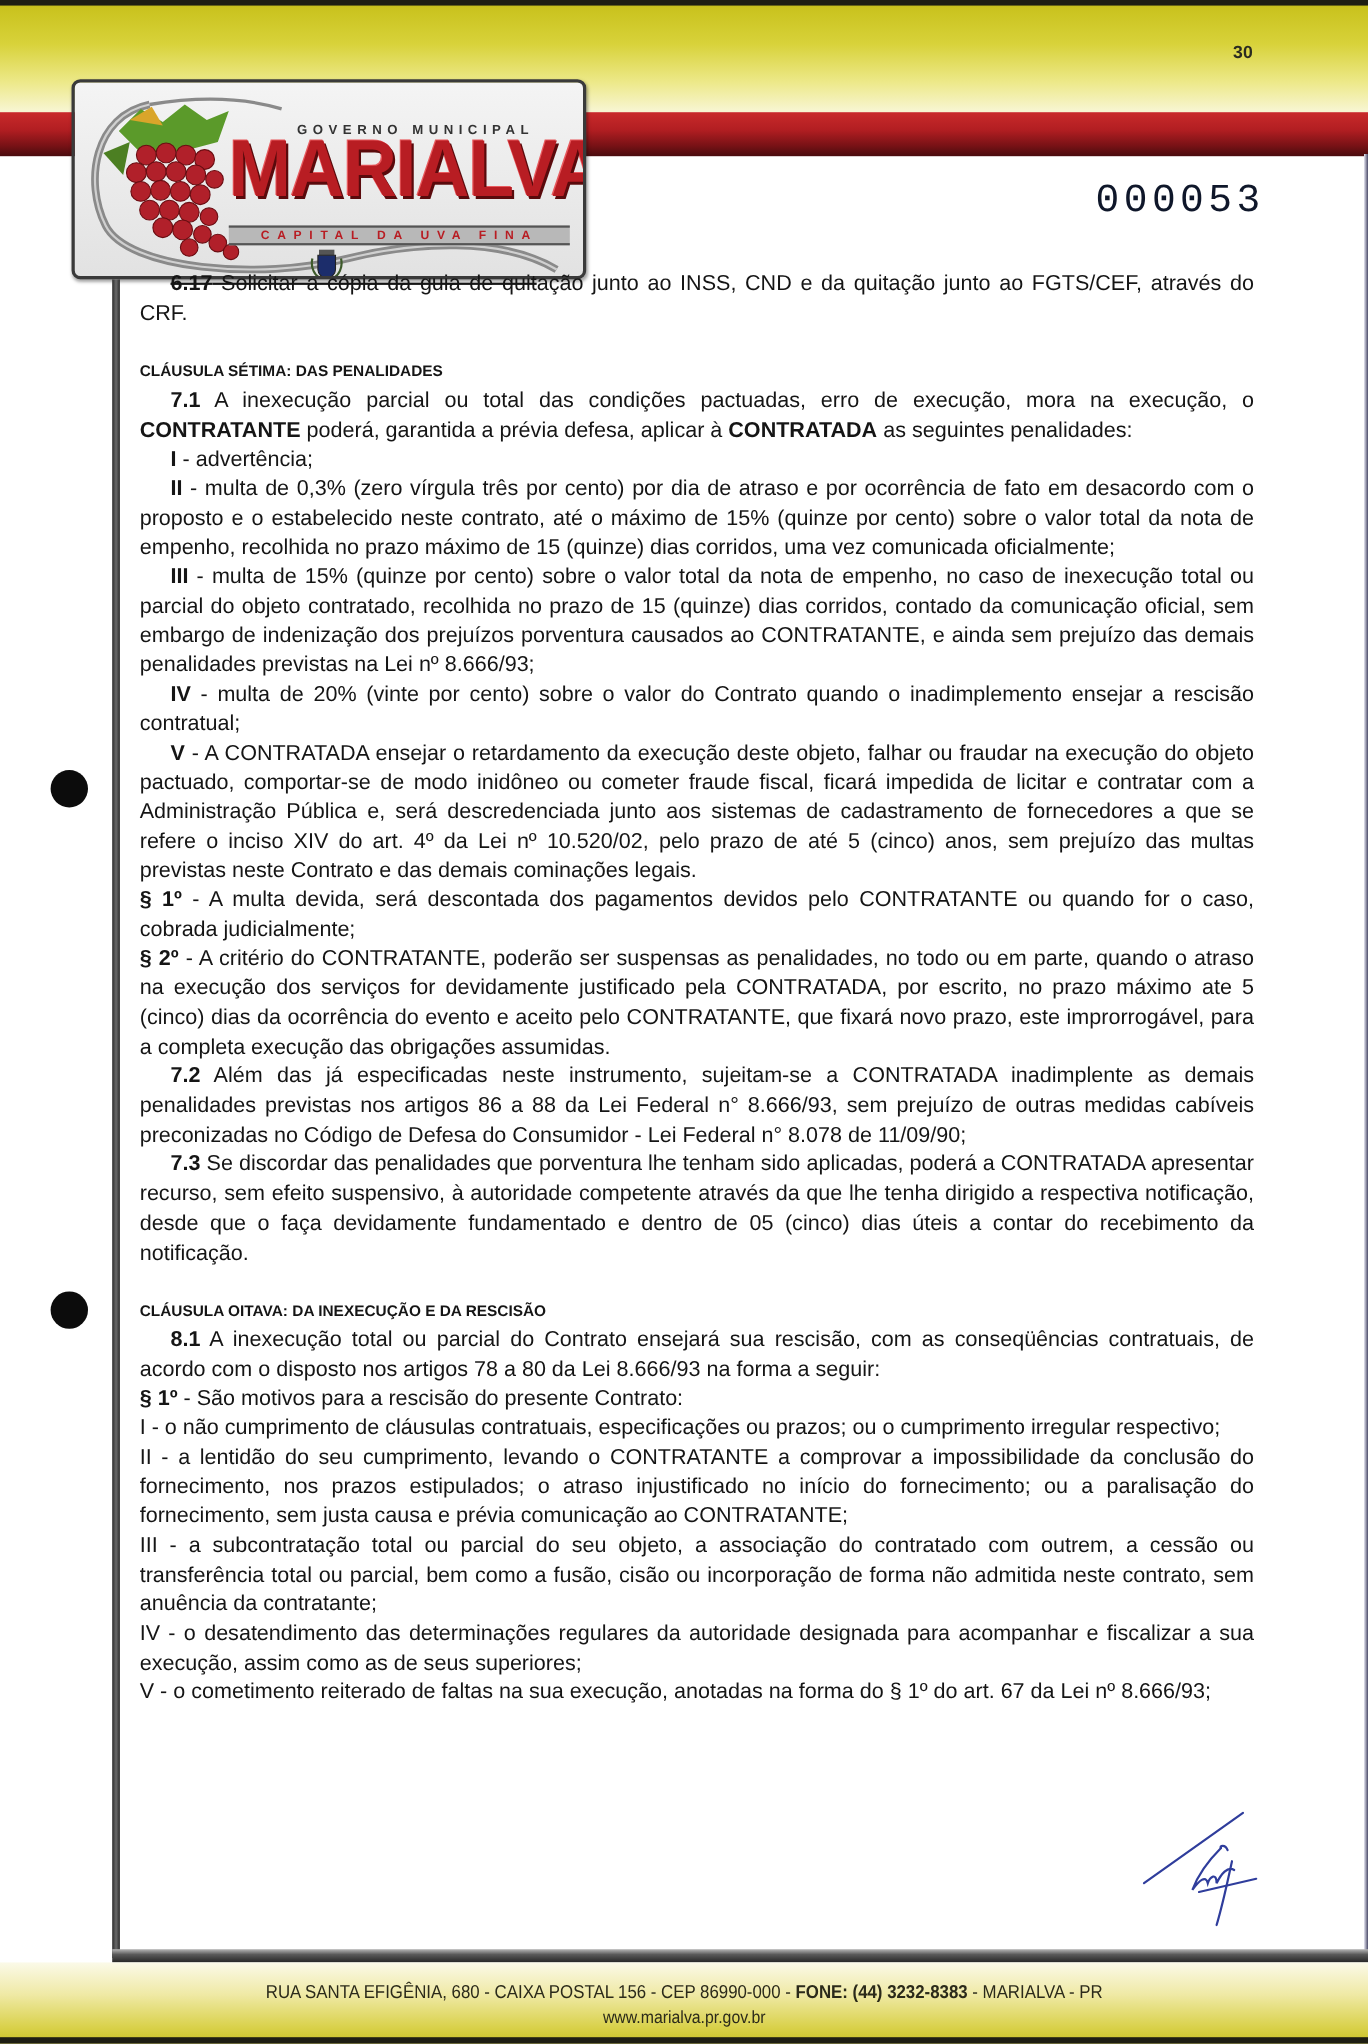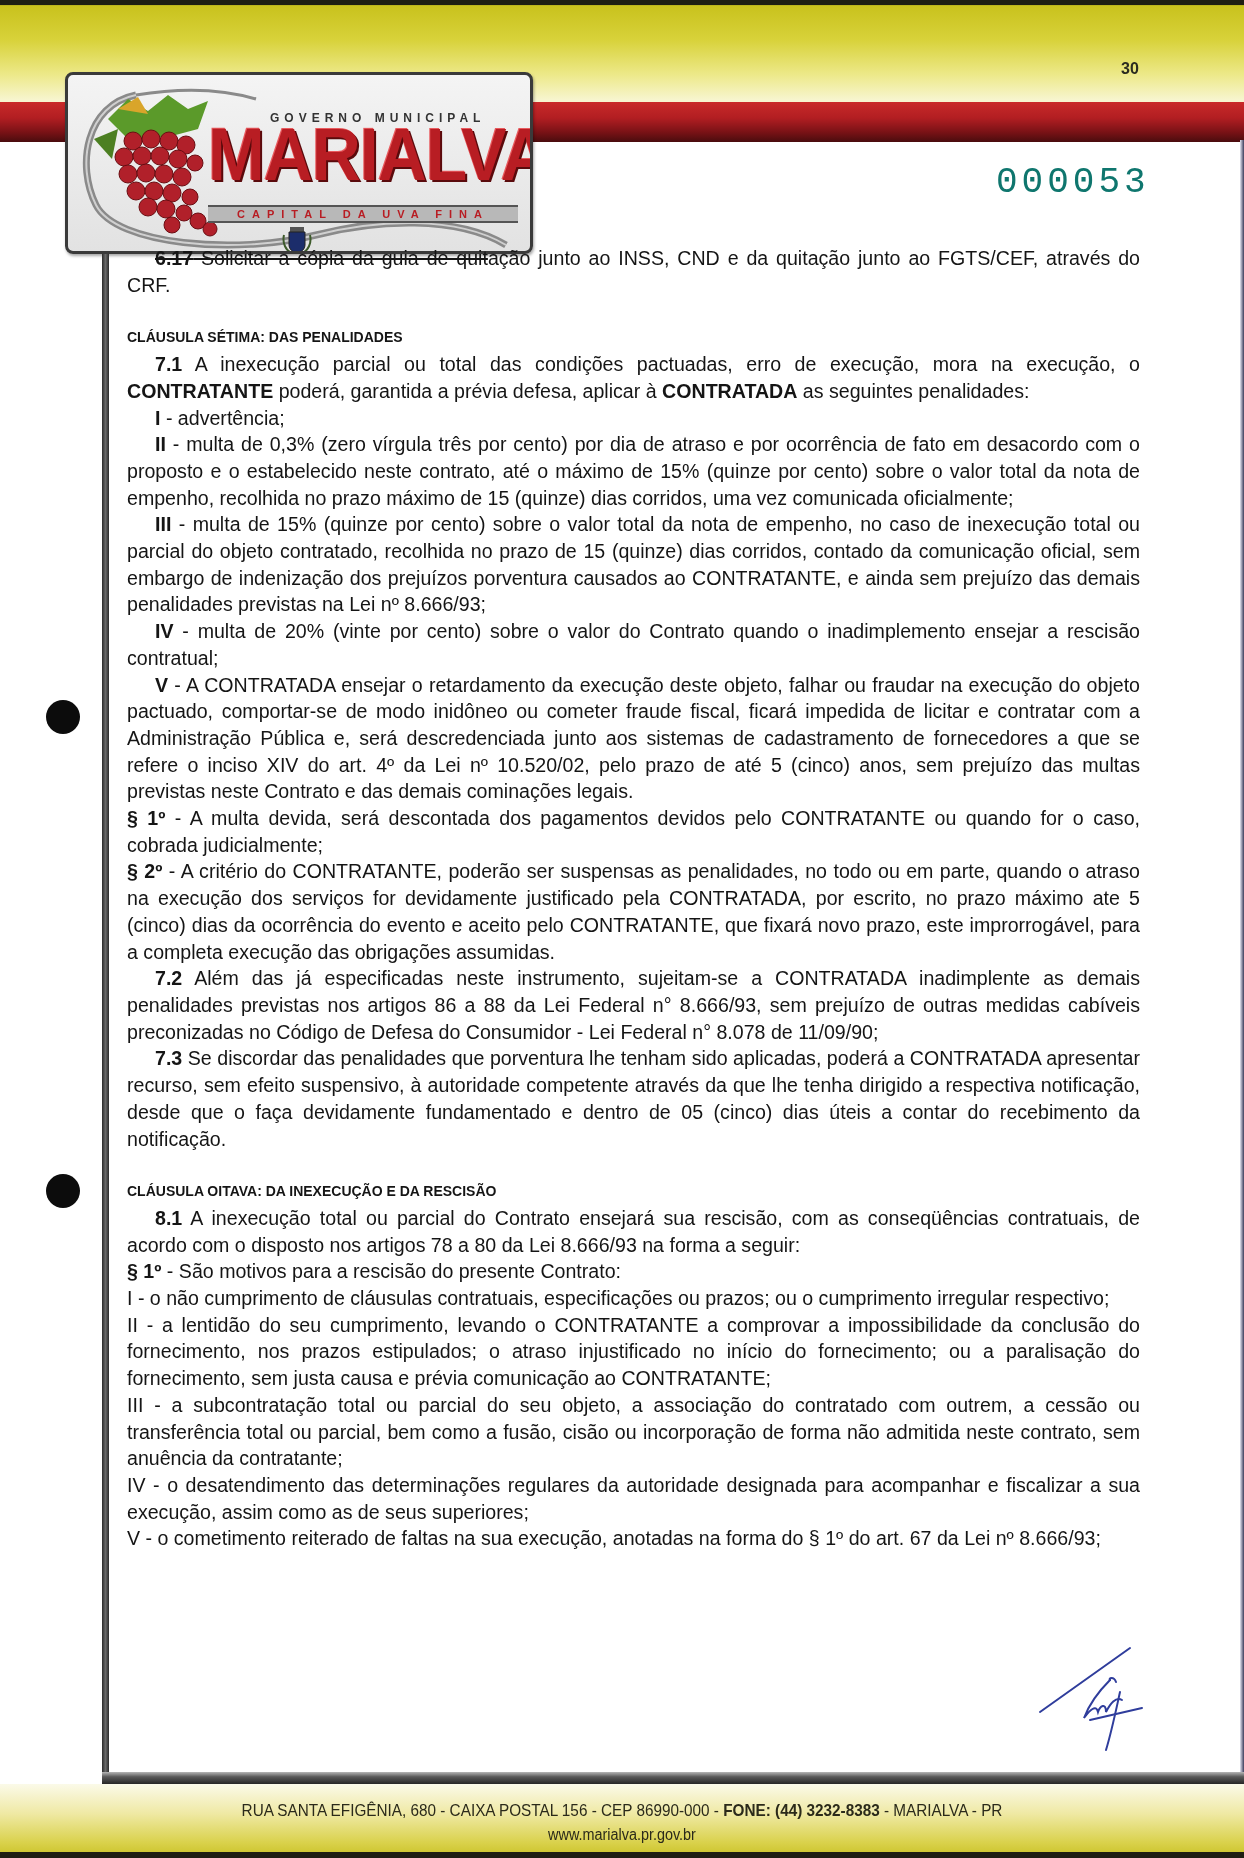--- a/index.html
+++ b/index.html
@@ -20,26 +20,26 @@
   
   .red-stripe {
     position: absolute; left: 0; top: 102px; width: 1244px; height: 40px;
     background: linear-gradient(180deg, #c92a2a 0%, #b21e22 40%, #7a1216 75%, #4a0c0e 100%);
   }
   .right-edge {
     position: absolute; right: 0; top: 140px; width: 4px; height: 1640px;
     background: linear-gradient(90deg, #e6e6f2, #3b3b5a);
   }
   .page-number {
-    position: absolute; left: 1121px; top: 60px; font-size: 16px; font-weight: bold;
+    position: absolute; left: 1121px; top: 40px; font-size: 16px; font-weight: bold;
     color: #2b2b20; font-family: "Liberation Sans", sans-serif;
   }
   .stamp-number {
     position: absolute; left: 996px; top: 162px; font-size: 36px; letter-spacing: 4px;
-    color: #0f766e; font-family: "Liberation Mono", monospace; font-weight: normal;
+    color: #0f172a; font-family: "Liberation Mono", monospace; font-weight: normal;
   }
   
   .logo-card {
     position: absolute; left: 65px; top: 72px; width: 468px; height: 182px;
     background: linear-gradient(180deg, #f4f4f4, #e2e2e2);
     border: 3px solid #3a3a3a; border-radius: 8px; box-sizing: border-box;
     box-shadow: 1px 2px 3px rgba(0,0,0,0.35);
     overflow: hidden;
     padding-left: 40px;
   }

